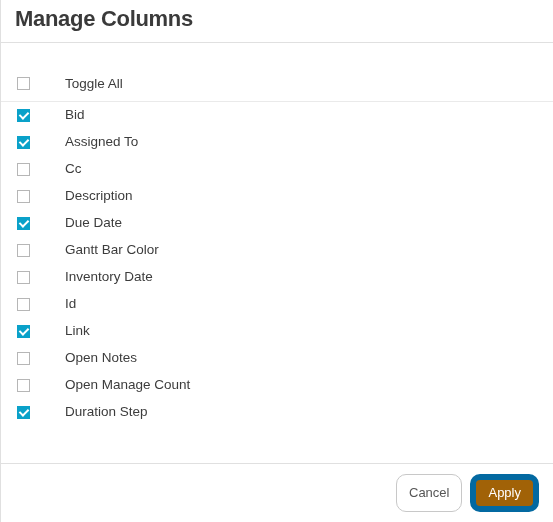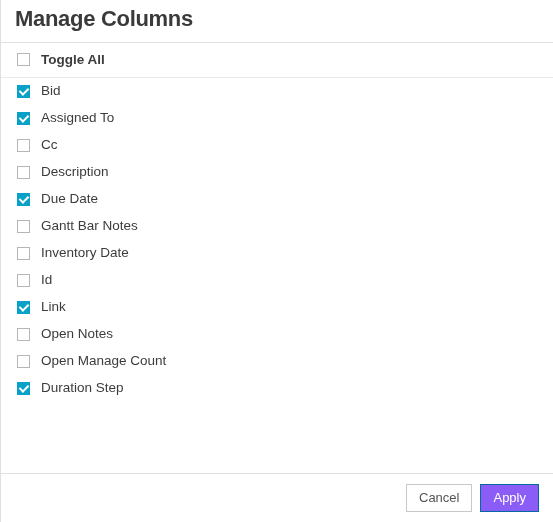--- a/index.html
+++ b/index.html
@@ -1,18 +1,19 @@
 <!DOCTYPE html>
 <html><head>
 <meta charset="utf-8">
 <style>
   * {
     box-sizing: border-box;
     margin: 0;
     padding: 0;
+    gap: 24px;
   }
   body {
     font-family: "Segoe UI", "Helvetica Neue", Arial, sans-serif;
     background: #fff;
     width: 553px;
     height: 522px;
     overflow: hidden;
     position: relative;
   }
   .dialog {
@@ -53,21 +54,20 @@
     padding: 6px 14px 6px 16px;
     font-size: 13px;
     color: #444;
     height: 27px;
   }
   .row.toggle-all {
     border-bottom: 1px solid #eaeaea;
     padding-top: 10px;
     padding-bottom: 10px;
     height: auto;
-    font-weight: bold;
   }
   .cb {
     width: 13px;
     height: 13px;
     border: 1px solid #b6b6b6;
     background: #fff;
     margin-right: 11px;
     flex-shrink: 0;
     position: relative;
     cursor: pointer;
@@ -95,32 +95,32 @@
   .footer {
     border-top: 1px solid #e0e0e0;
     padding: 10px 14px;
     display: flex;
     justify-content: flex-end;
     gap: 8px;
   }
   .btn {
     font-size: 13px;
     padding: 5px 12px;
-    border-radius: 0;
+    border-radius: 10px;
     cursor: pointer;
     line-height: 1.2;
   }
   .btn-cancel {
     background: #fff;
     border: 1px solid #c8c8c8;
     color: #555;
   }
   .btn-apply {
-    background: #8b5cf6;
-    border: 1px solid #0369a1;
+    background: #a16207;
+    border: 6px solid #0369a1;
     color: #fff;
   }
 </style>
 </head>
 <body>
 
 <div class="dialog">
 
   <div class="header">
     <h2>Manage Columns</h2>
@@ -149,21 +149,21 @@
         <div class="row">
           <span class="cb"></span>
           <span class="label">Description</span>
         </div>
         <div class="row">
           <span class="cb checked"></span>
           <span class="label">Due Date</span>
         </div>
         <div class="row">
           <span class="cb"></span>
-          <span class="label">Gantt Bar Notes</span>
+          <span class="label">Gantt Bar Color</span>
         </div>
         <div class="row">
           <span class="cb"></span>
           <span class="label">Inventory Date</span>
         </div>
         <div class="row">
           <span class="cb"></span>
           <span class="label">Id</span>
         </div>
         <div class="row">

